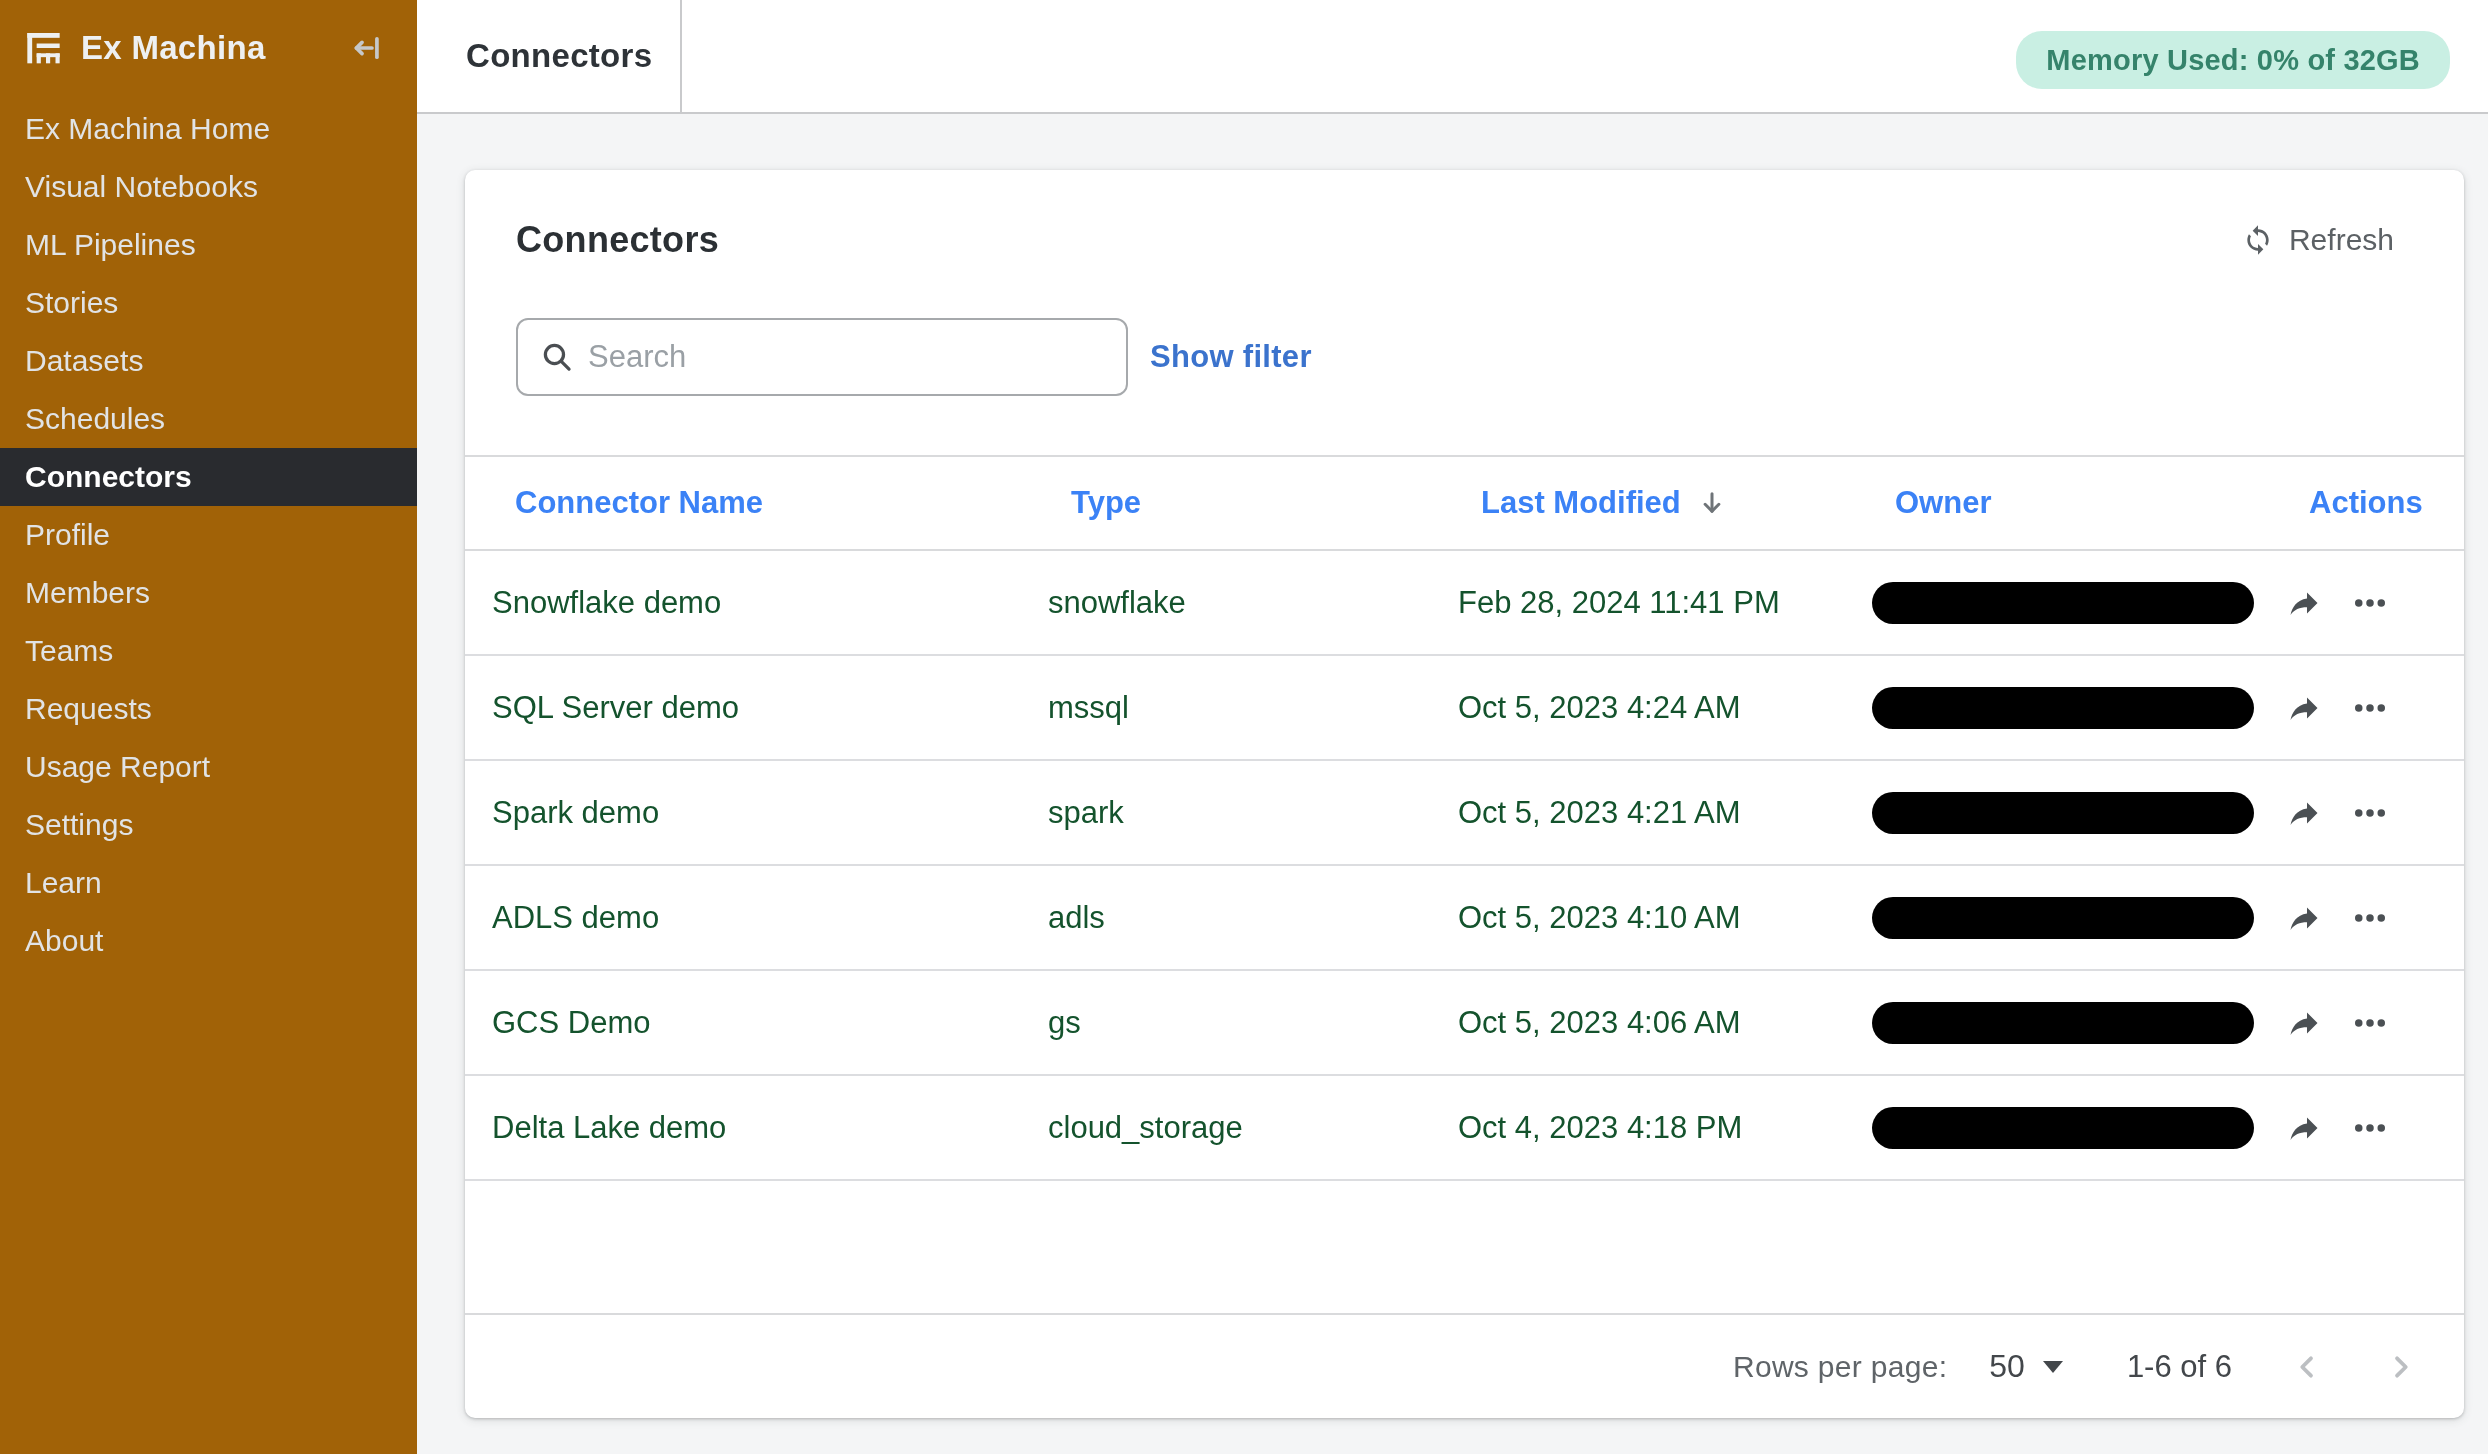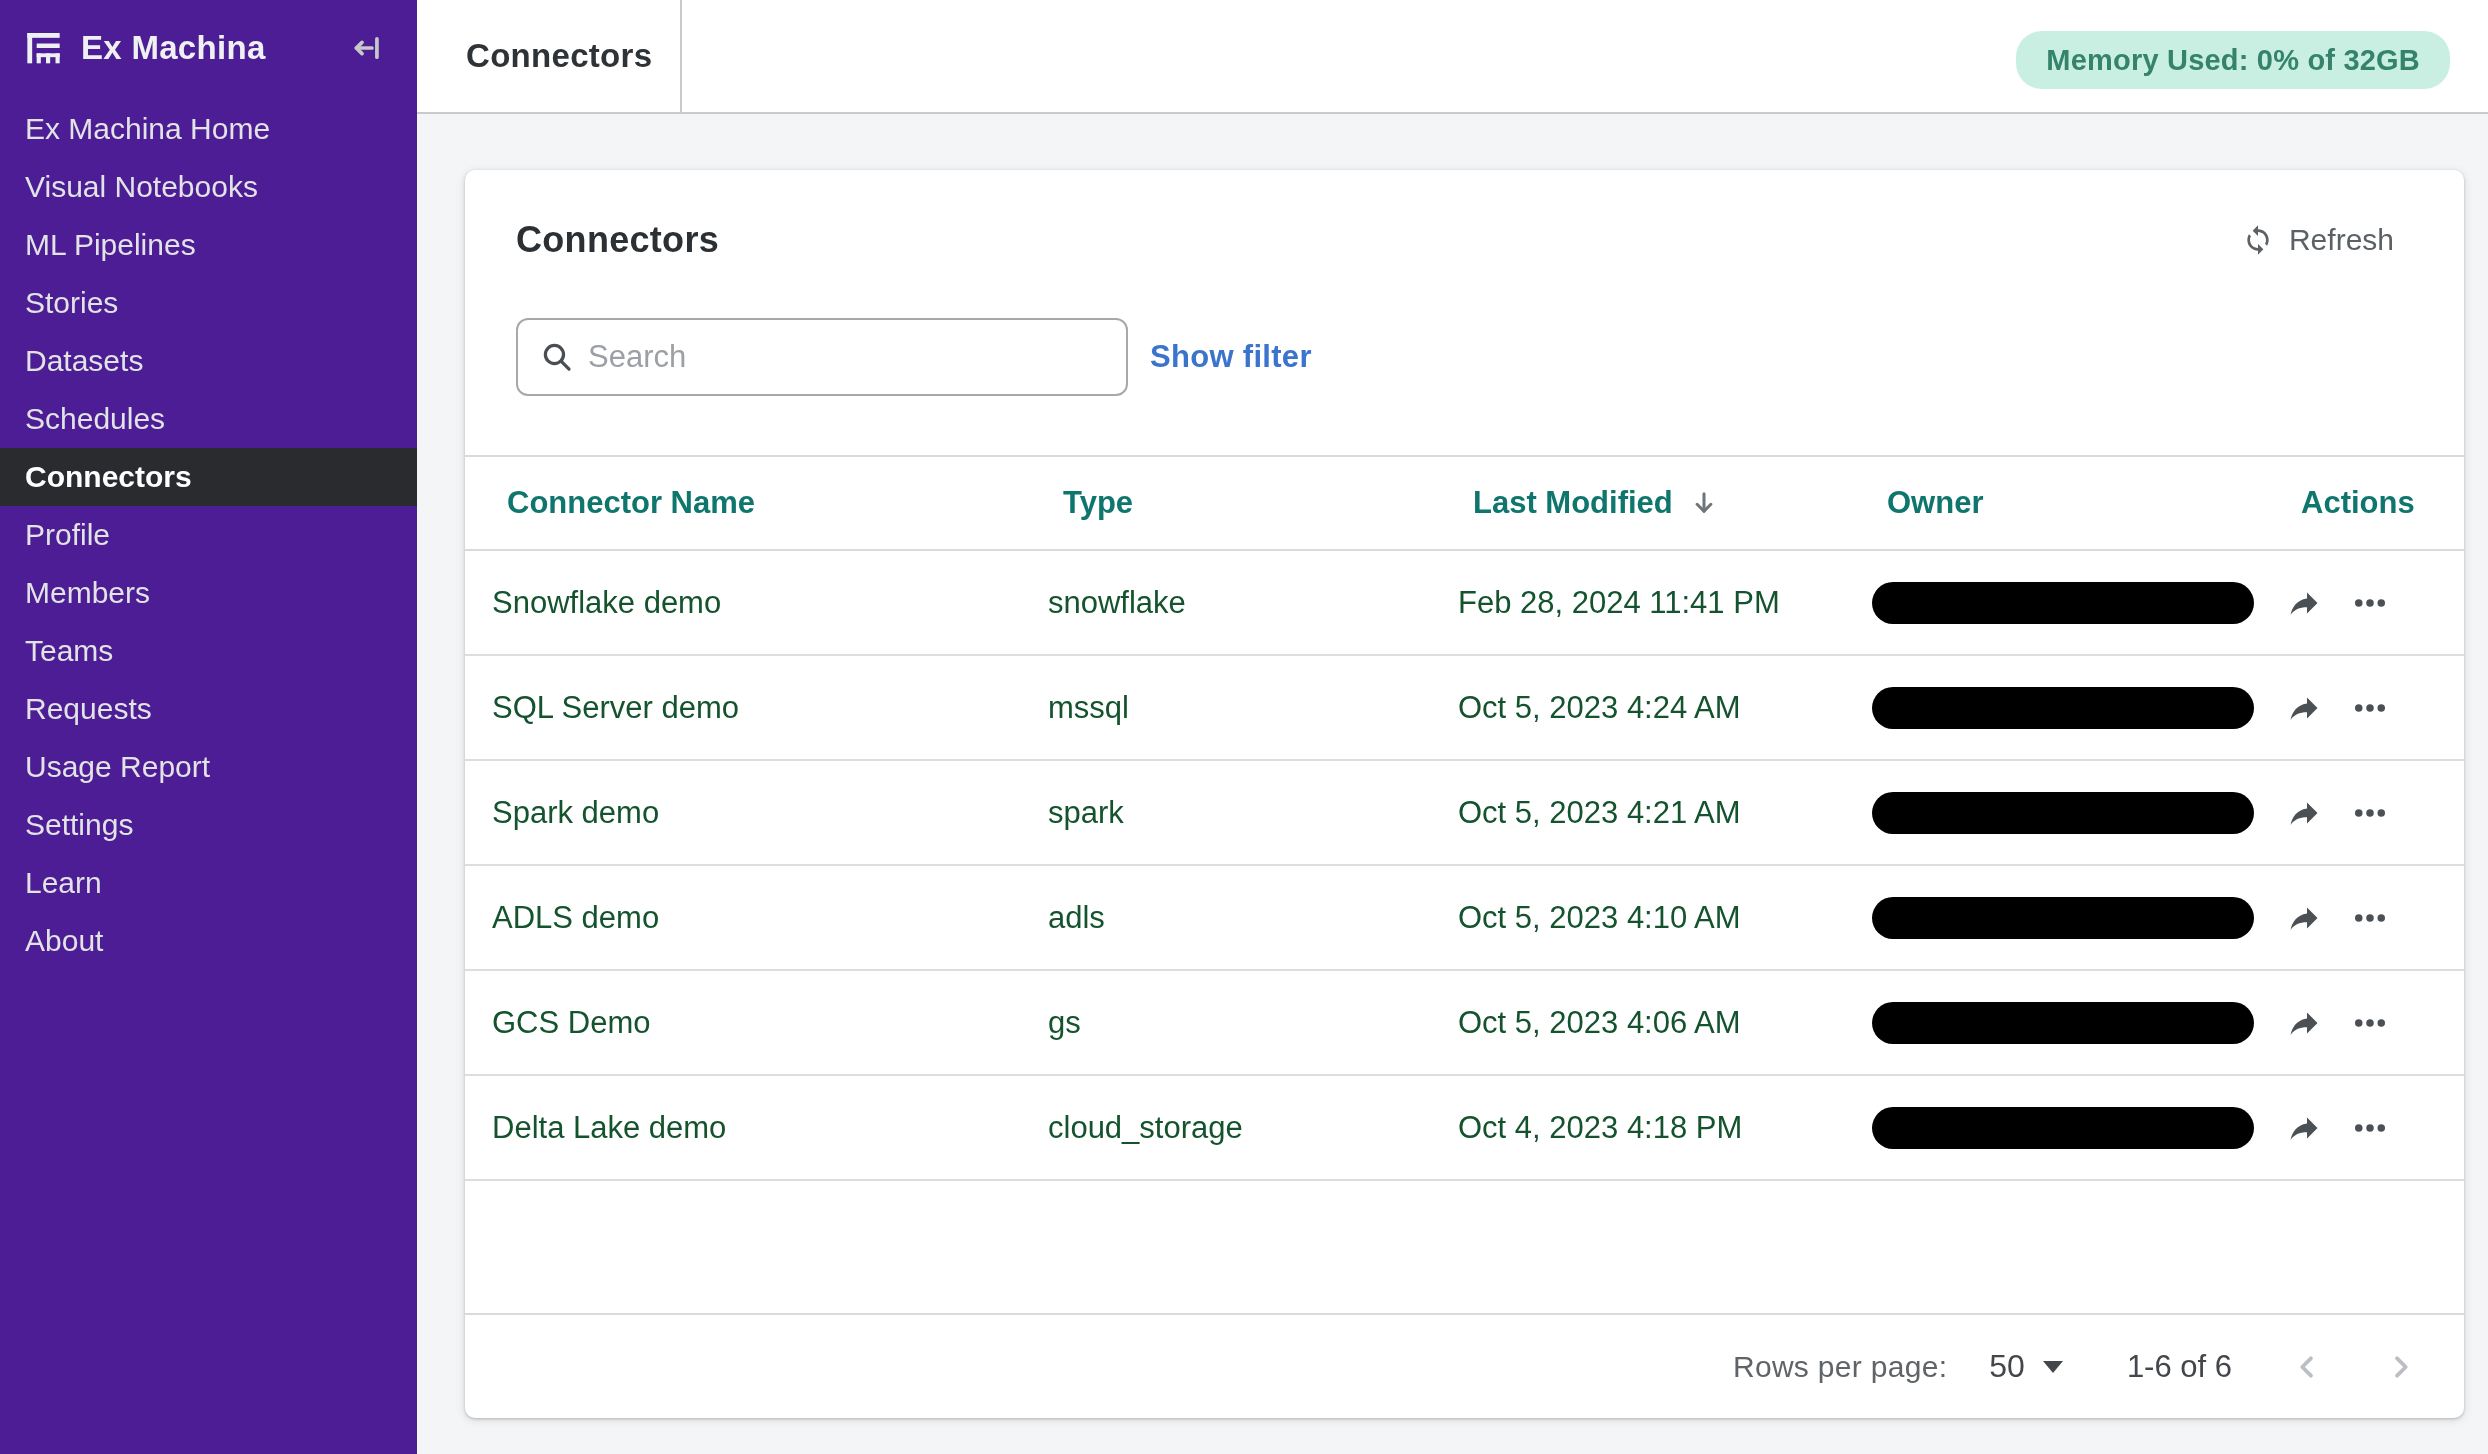--- a/index.html
+++ b/index.html
@@ -8,21 +8,21 @@
     position: relative;
     font-family: "Liberation Sans", sans-serif;
     background: #f4f5f6;
     overflow: hidden;
     color: #2f3438;
   }
 
   
   .sidebar {
     position: absolute; left:0; top:0; bottom:0; width:417px;
-    background:#4c1d95; z-index:3;
+    background:#a16207; z-index:3;
   }
   .sidebar-header { height:96px; display:flex; align-items:center; padding:0 30px 0 24px; }
   .logo-box { width:40px; height:40px; flex:0 0 auto; }
   .brand { font-size:33px; font-weight:600; color:#eef0f1; margin-left:17px; letter-spacing:.3px; white-space:nowrap; }
   .collapse-btn { margin-left:auto; width:40px; height:40px; display:flex; align-items:center; justify-content:center; cursor:pointer; }
   .nav { margin-top:4px; }
   .nav-item {
     height:58px; display:flex; align-items:center; padding-left:25px;
     font-size:30px; font-weight:500; color:#e1e3e5; cursor:pointer; white-space:nowrap;
   }
@@ -65,21 +65,21 @@
   .search-box input {
     border:none; outline:none; background:transparent; width:100%;
     font-family:"Liberation Sans", sans-serif; font-size:31px; color:#2f3438;
   }
   .search-box input::placeholder { color:#9aa0a5; }
   .show-filter { margin-left:22px; color:#3b73cd; font-size:31px; font-weight:600; letter-spacing:.3px; cursor:pointer; }
 
   
   .grid-cols { display:grid; grid-template-columns:556px 410px 414px 414px 205px; align-items:center; }
   .thead { height:96px; border-top:2px solid #d9dadc; border-bottom:2px solid #d9dadc; }
-  .th { padding-left:42px; font-size:31px; font-weight:700; color:#0f766e; display:flex; align-items:center; gap:16px; white-space:nowrap; }
+  .th { padding-left:23px; font-size:31px; font-weight:700; color:#3b82f6; display:flex; align-items:center; gap:16px; white-space:nowrap;margin-left:27px; }
   .row { height:105px; border-bottom:2px solid #dcdde0; }
   .td { padding-left:27px; font-size:31px; color:#14532d; white-space:nowrap; }
   .owner-pill { margin-left:27px; width:382px; height:42px; border-radius:21px; background:#000; }
   .actions { display:flex; align-items:center; gap:30px; padding-left:27px; }
   .icon-btn { display:flex; align-items:center; justify-content:center; cursor:pointer; }
 
   .spacer { flex:1; }
 
   
   .pagination {

